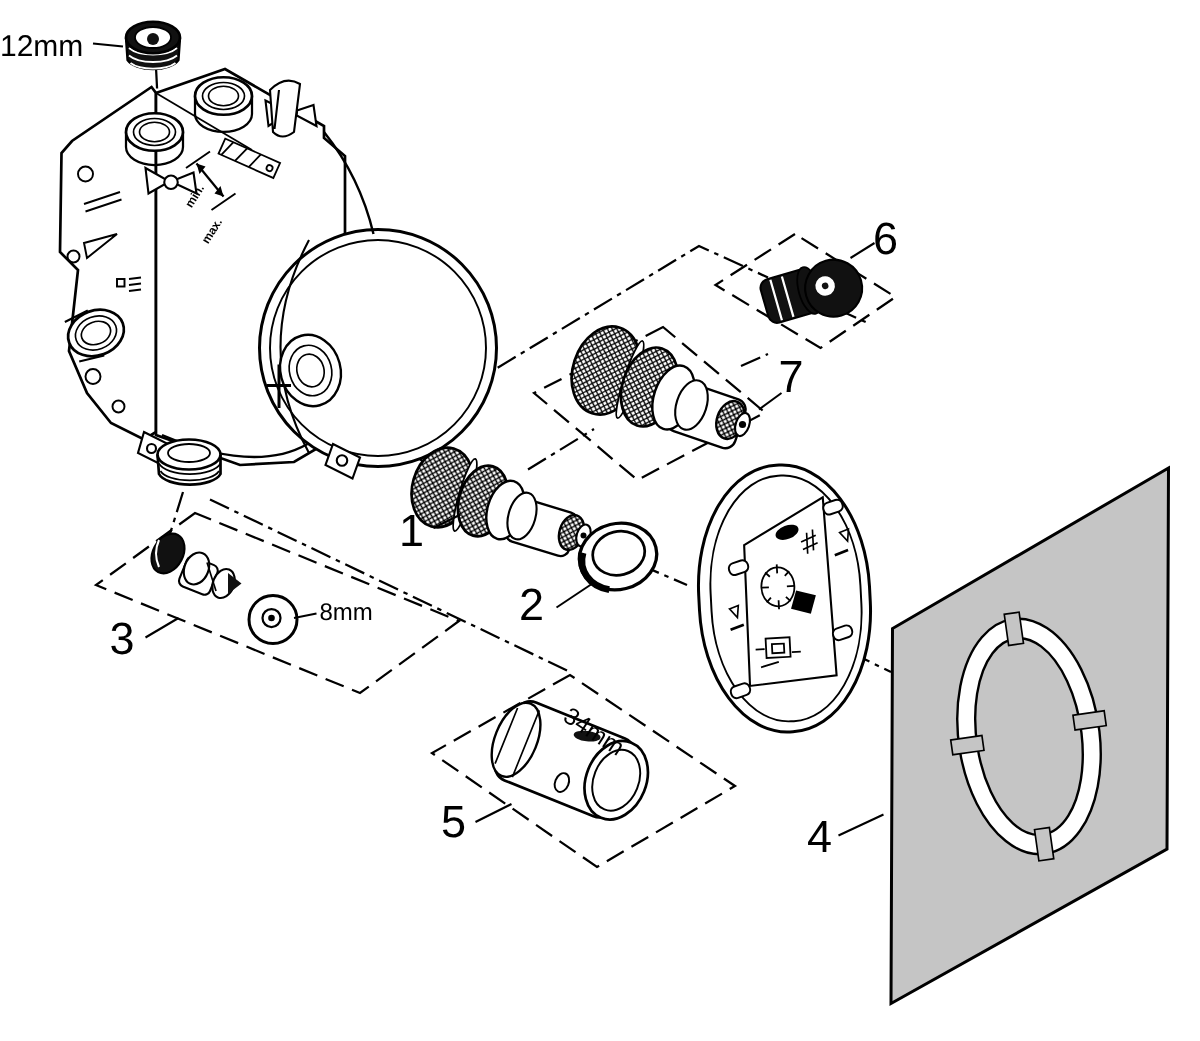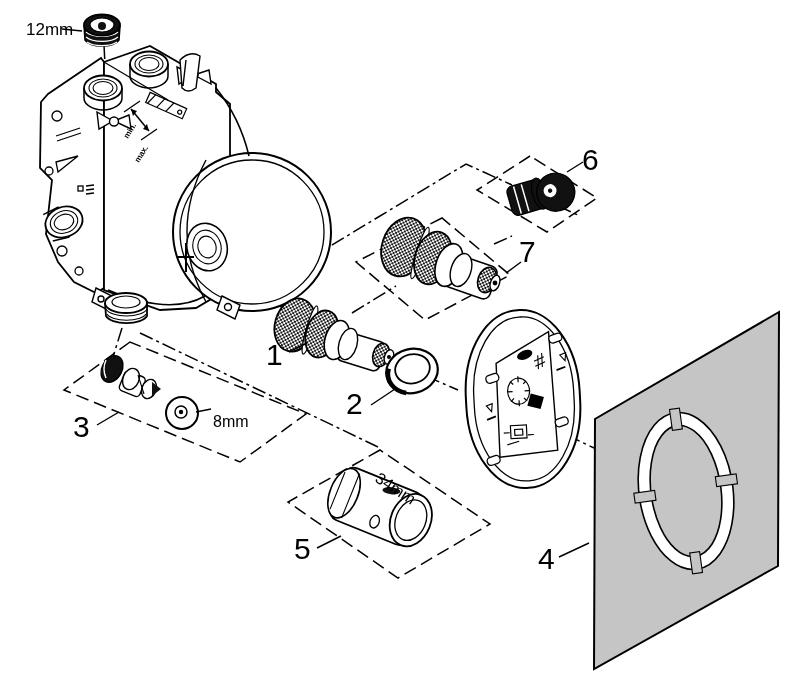--- a/index.html
+++ b/index.html
@@ -264,19 +264,19 @@
 </svg>
 
 <span class="lbl callout" style="left:266px;top:340px">1</span>
 <span class="lbl callout" style="left:346px;top:389px">2</span>
 <span class="lbl callout" style="left:73px;top:412px">3</span>
 <span class="lbl callout" style="left:538px;top:544px">4</span>
 <span class="lbl callout" style="left:294px;top:534px">5</span>
 <span class="lbl callout" style="left:582px;top:145px">6</span>
 <span class="lbl callout" style="left:519px;top:237px">7</span>
 
-<span class="lbl dim" style="left:26px;top:21px;font-size:17px">12mm</span>
-<span class="lbl dim" style="left:213px;top:414px">8mm</span>
+<span class="lbl dim" style="left:0;top:21px;font-size:20px">12mm</span>
+<span class="lbl dim" style="left:213px;top:401px">8mm</span>
 <span class="lbl dim rot34" style="left:381px;top:470px">34mm</span>
 
 <span class="lbl tiny rotmin" style="left:126px;top:134px">min.</span>
 <span class="lbl tiny rotmin" style="left:137px;top:158px">max.</span>
 </div>
 
 </body></html>

